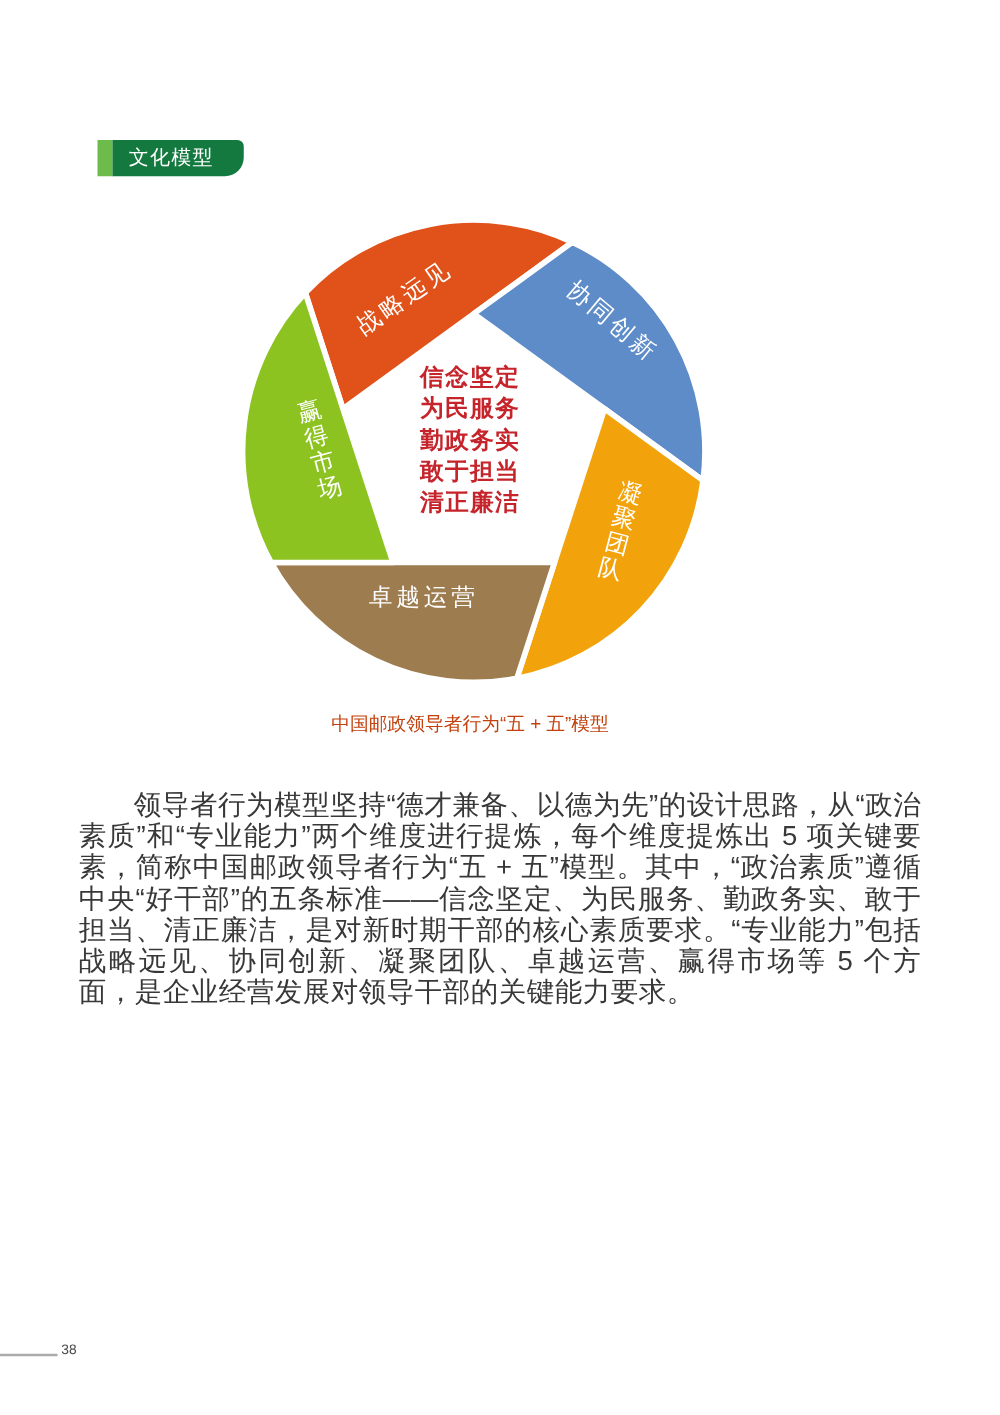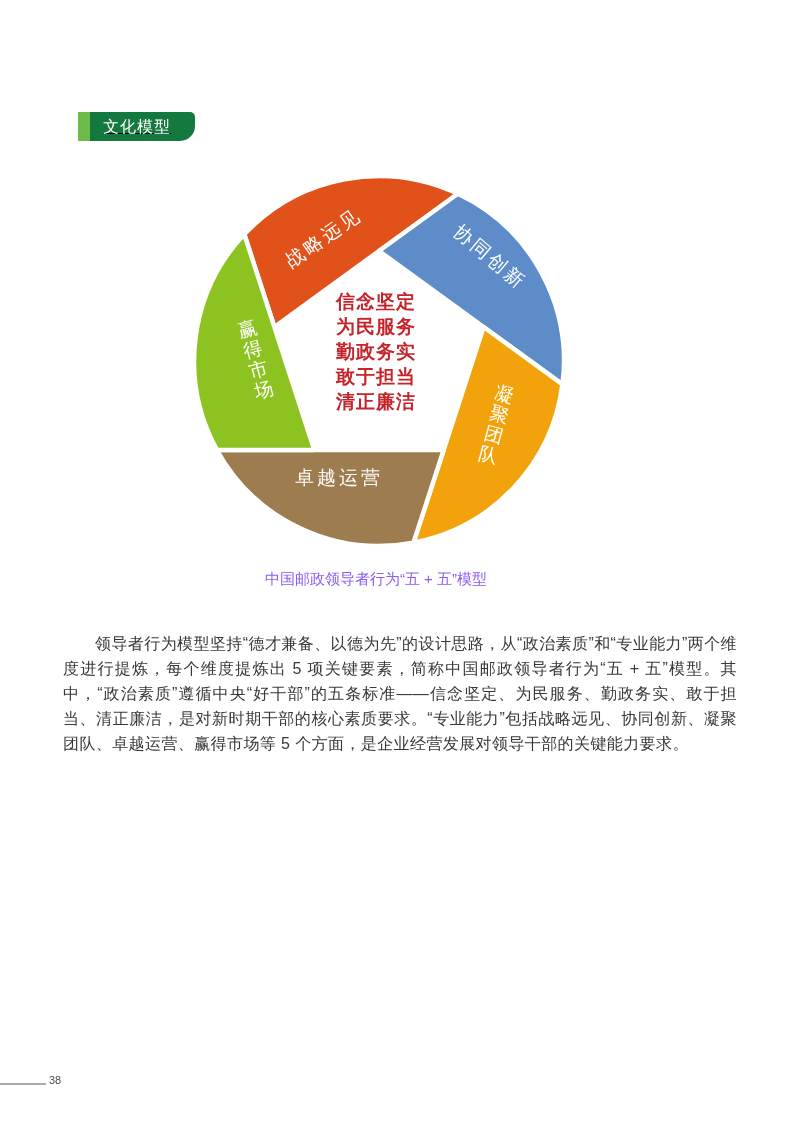--- a/index.html
+++ b/index.html
@@ -1,37 +1,37 @@
 <!DOCTYPE html>
 <html><head>
 <meta charset="utf-8">
 <style>
   html,body{margin:0;padding:0;}
   body{width:800px;height:1132px;background:#ffffff;position:relative;overflow:hidden;
        font-family:"Liberation Sans","DejaVu Sans",sans-serif;}
   .page{position:absolute;inset:0;}
 
   
-  .badge{position:absolute;left:78px;top:112px;display:flex;height:29px;text-decoration:underline;}
+  .badge{position:absolute;left:78px;top:112px;display:flex;height:29px;}
   .badge-bar{width:12px;background:#6cbb4b;}
   .badge-label{background:#13793f;color:#ffffff;font-size:16px;line-height:29px;
                padding:0 24px 0 13px;border-radius:0 5px 15px 0;letter-spacing:1px;}
 
   
   .diagram{position:absolute;left:172px;top:154px;width:414px;height:414px;}
   .seg-label{fill:#ffffff;font-size:19px;letter-spacing:3px;}
   .center-line{font-size:19px;font-weight:bold;text-anchor:middle;letter-spacing:1px;}
 
   
   .caption{position:absolute;left:0;top:570px;width:752px;text-align:center;
-           font-size:15px;color:#8b5cf6;}
+           font-size:15px;color:#c2410c;}
 
   
   .bodytext{position:absolute;left:63px;top:631px;width:674px;}
-  .bodytext p{margin:0;font-size:16px;line-height:25px;color:#383838;
+  .bodytext p{margin:0;font-size:22px;line-height:25px;color:#383838;
               text-align:justify;text-indent:2em;letter-spacing:0.4px;}
 
   
   .footer-rule{position:absolute;left:0;top:1083px;width:46px;height:2px;background:#ababab;}
   .page-number{position:absolute;left:49px;top:1074px;font-size:11px;color:#4a4a4a;}
 </style>
 </head>
 <body>
 
 <div class="page">

